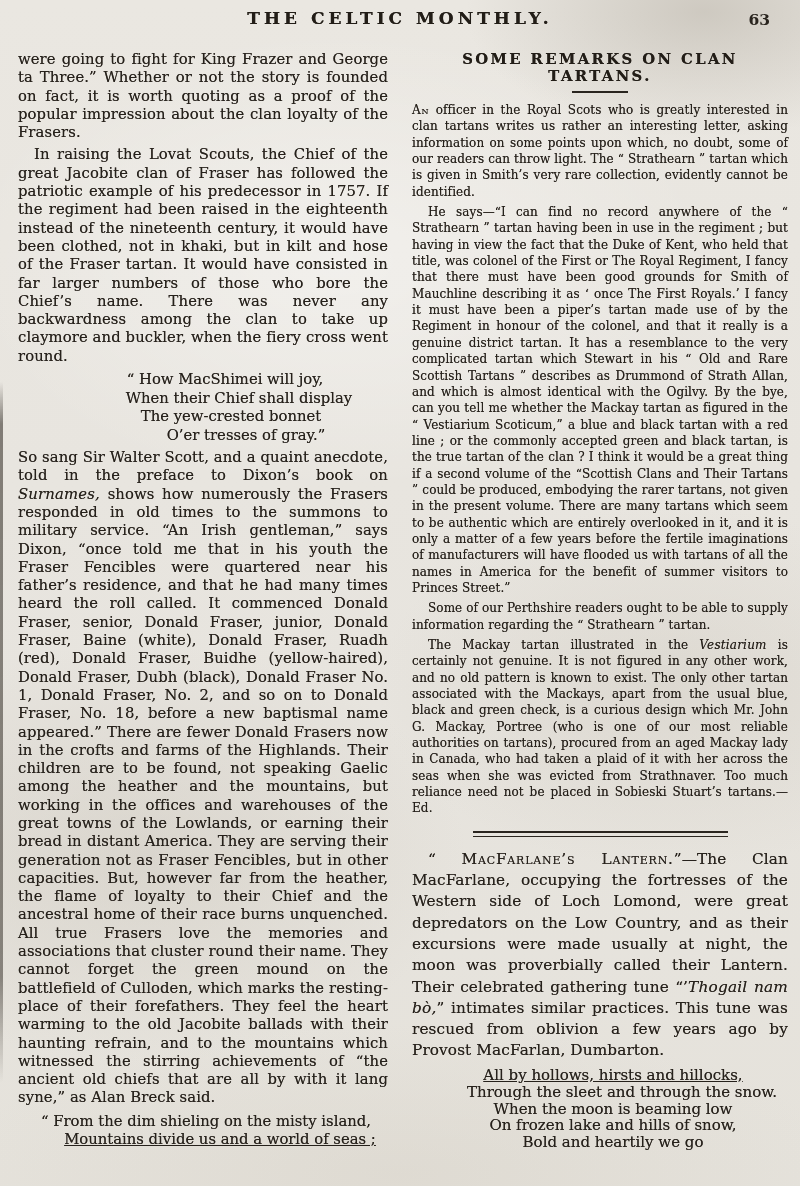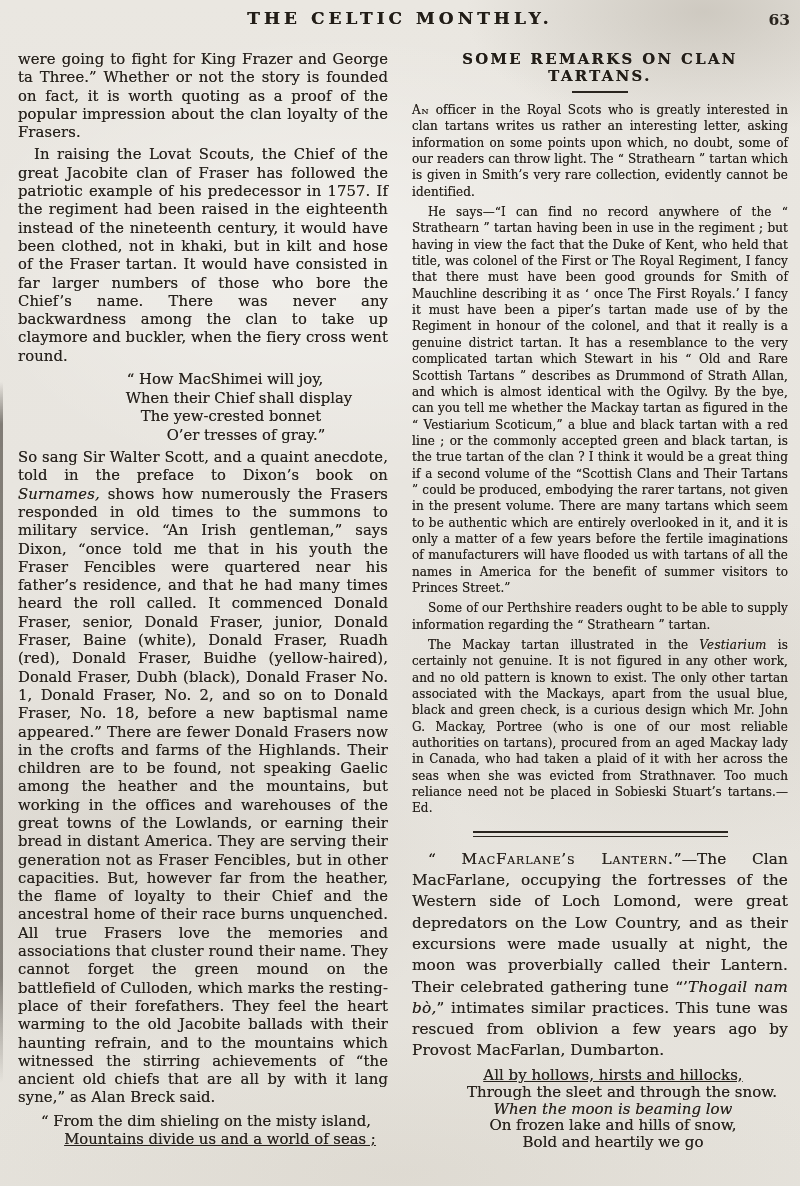--- a/index.html
+++ b/index.html
@@ -18,21 +18,21 @@
   .scan-edge{
     position:absolute;left:0;top:382px;height:700px;width:3px;
     background:linear-gradient(180deg,rgba(43,38,31,0) 0%,rgba(43,38,31,.55) 6%,rgba(43,38,31,.5) 85%,rgba(43,38,31,0) 100%);
     filter:blur(.4px);
   }
   .page-header{position:absolute;top:8px;left:0;width:100%;height:30px;}
   .header-title{
     text-align:center;font-weight:bold;font-size:17px;letter-spacing:4px;
     color:#221d17;text-shadow:0 0 .5px rgba(34,29,23,.8);
   }
-  .page-number{position:absolute;top:2px;right:10px;font-size:15.5px;font-weight:bold;color:#2a251f;}
+  .page-number{position:absolute;top:2px;right:30px;font-size:15.5px;font-weight:bold;color:#2a251f;}
   .col{position:absolute;top:46px;text-align:justify;}
   .col-left{left:14px;width:378px;}
   .col-right{left:408px;width:384px;}
   .para{
     margin:4px;text-align:justify;
     text-shadow:0 0 .4px rgba(38,33,27,.65);
     letter-spacing:.1px;
   }
   .col-left .para{font-size:14.8px;line-height:18.3px;}
   .para.indent{text-indent:16px;}
@@ -91,18 +91,18 @@
       <div class="title-rule"></div>
       <p class="para small"><span class="sc">An</span> officer in the Royal Scots who is greatly interested in clan tartans writes us rather an interesting letter, asking information on some points upon which, no doubt, some of our readers can throw light. The “ Strathearn ” tartan which is given in Smith’s very rare collection, evidently cannot be identified.</p>
       <p class="para indent small">He says—“I can find no record anywhere of the “ Strathearn ” tartan having been in use in the regiment ; but having in view the fact that the Duke of Kent, who held that title, was colonel of the First or The Royal Regiment, I fancy that there must have been good grounds for Smith of Mauchline describing it as ‘ once The First Royals.’ I fancy it must have been a piper’s tartan made use of by the Regiment in honour of the colonel, and that it really is a genuine district tartan. It has a resemblance to the very complicated tartan which Stewart in his “ Old and Rare Scottish Tartans ” describes as Drummond of Strath Allan, and which is almost identical with the Ogilvy. By the bye, can you tell me whether the Mackay tartan as figured in the “ Vestiarium Scoticum,” a blue and black tartan with a red line ; or the commonly accepted green and black tartan, is the true tartan of the clan ? I think it would be a great thing if a second volume of the “Scottish Clans and Their Tartans ” could be produced, embodying the rarer tartans, not given in the present volume. There are many tartans which seem to be authentic which are entirely overlooked in it, and it is only a matter of a few years before the fertile imaginations of manufacturers will have flooded us with tartans of all the names in America for the benefit of summer visitors to Princes Street.”</p>
       <p class="para indent small">Some of our Perthshire readers ought to be able to supply information regarding the “ Strathearn ” tartan.</p>
       <p class="para indent small">The Mackay tartan illustrated in the <i>Vestiarium</i> is certainly not genuine. It is not figured in any other work, and no old pattern is known to exist. The only other tartan associated with the Mackays, apart from the usual blue, black and green check, is a curious design which Mr. John G. Mackay, Portree (who is one of our most reliable authorities on tartans), procured from an aged Mackay lady in Canada, who had taken a plaid of it with her across the seas when she was evicted from Strathnaver. Too much reliance need not be placed in Sobieski Stuart’s tartans.—Ed.</p>
       <div class="section-divider"></div>
       <p class="para indent large">“ <span class="sc">MacFarlane’s Lantern.</span>”—The Clan MacFarlane, occupying the fortresses of the Western side of Loch Lomond, were great depredators on the Low Country, and as their excursions were made usually at night, the moon was proverbially called their Lantern. Their celebrated gathering tune “’<i>Thogail nam bò,</i>” intimates similar practices. This tune was rescued from oblivion a few years ago by Provost MacFarlan, Dumbarton.</p>
       <div class="verse">
         <div class="verse-line" style="padding-left: 26px; text-decoration: underline;">All by hollows, hirsts and hillocks,</div>
         <div class="verse-line" style="padding-left: 44px;">Through the sleet and through the snow.</div>
-        <div class="verse-line" style="padding-left: 26px; font-style: italic;">When the moon is beaming low</div>
+        <div class="verse-line" style="padding-left: 26px;">When the moon is beaming low</div>
         <div class="verse-line" style="padding-left: 26px;">On frozen lake and hills of snow,</div>
         <div class="verse-line" style="padding-left: 26px;">Bold and heartily we go</div>
       </div>
     </section>
 </div>
 
 </body></html>

